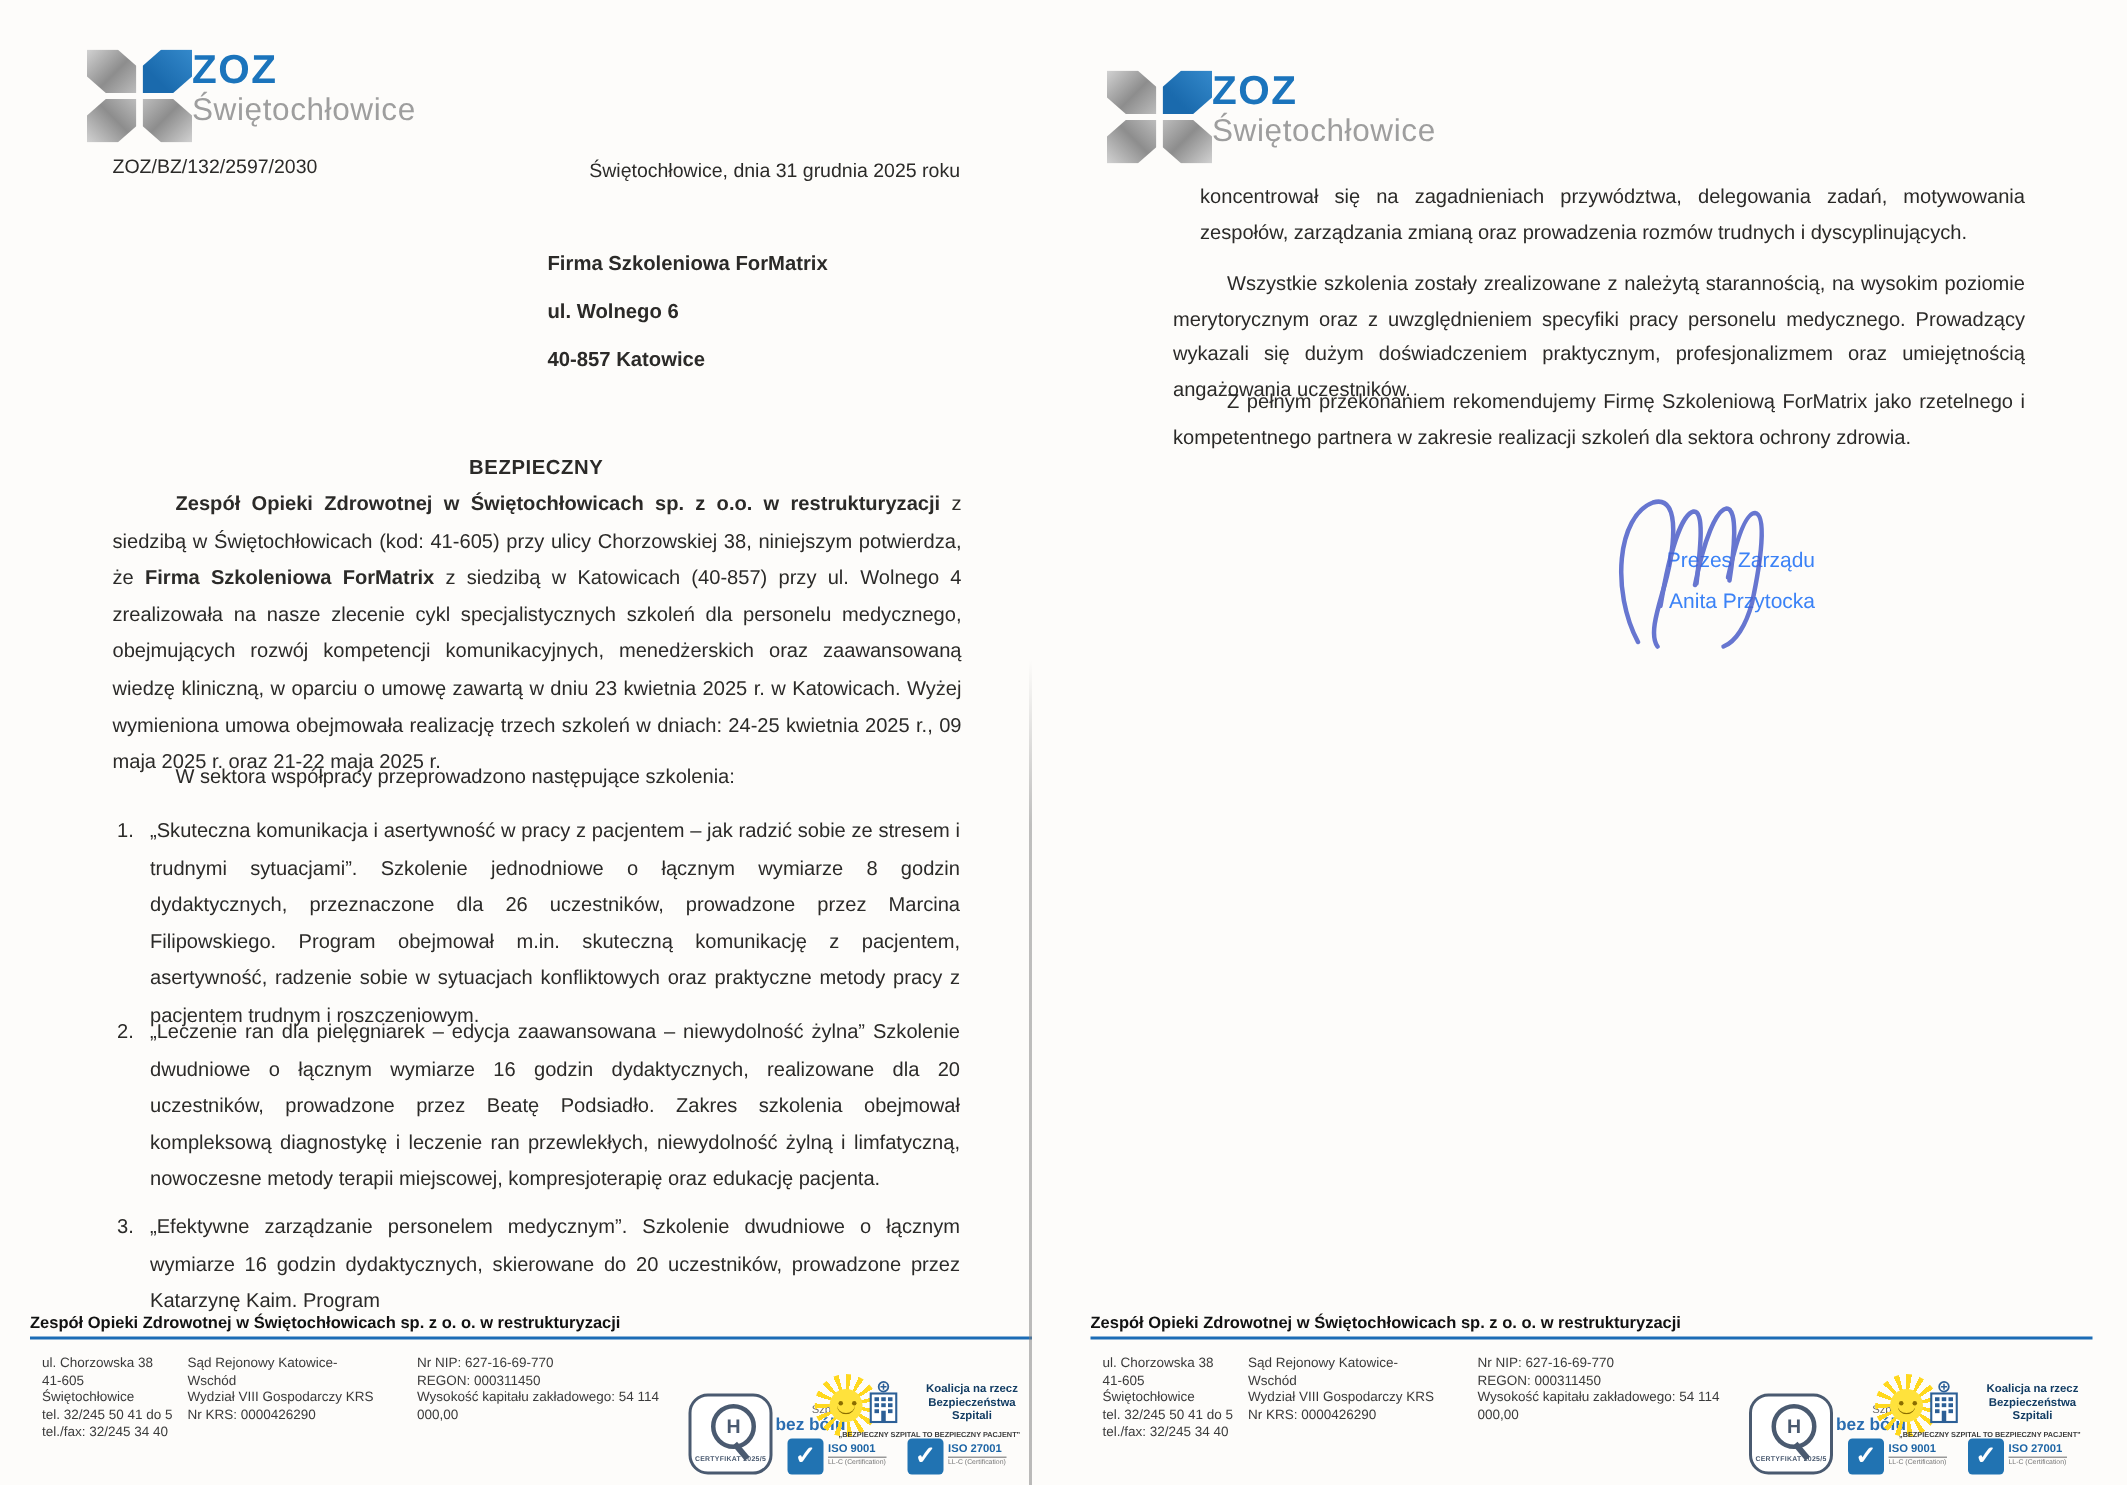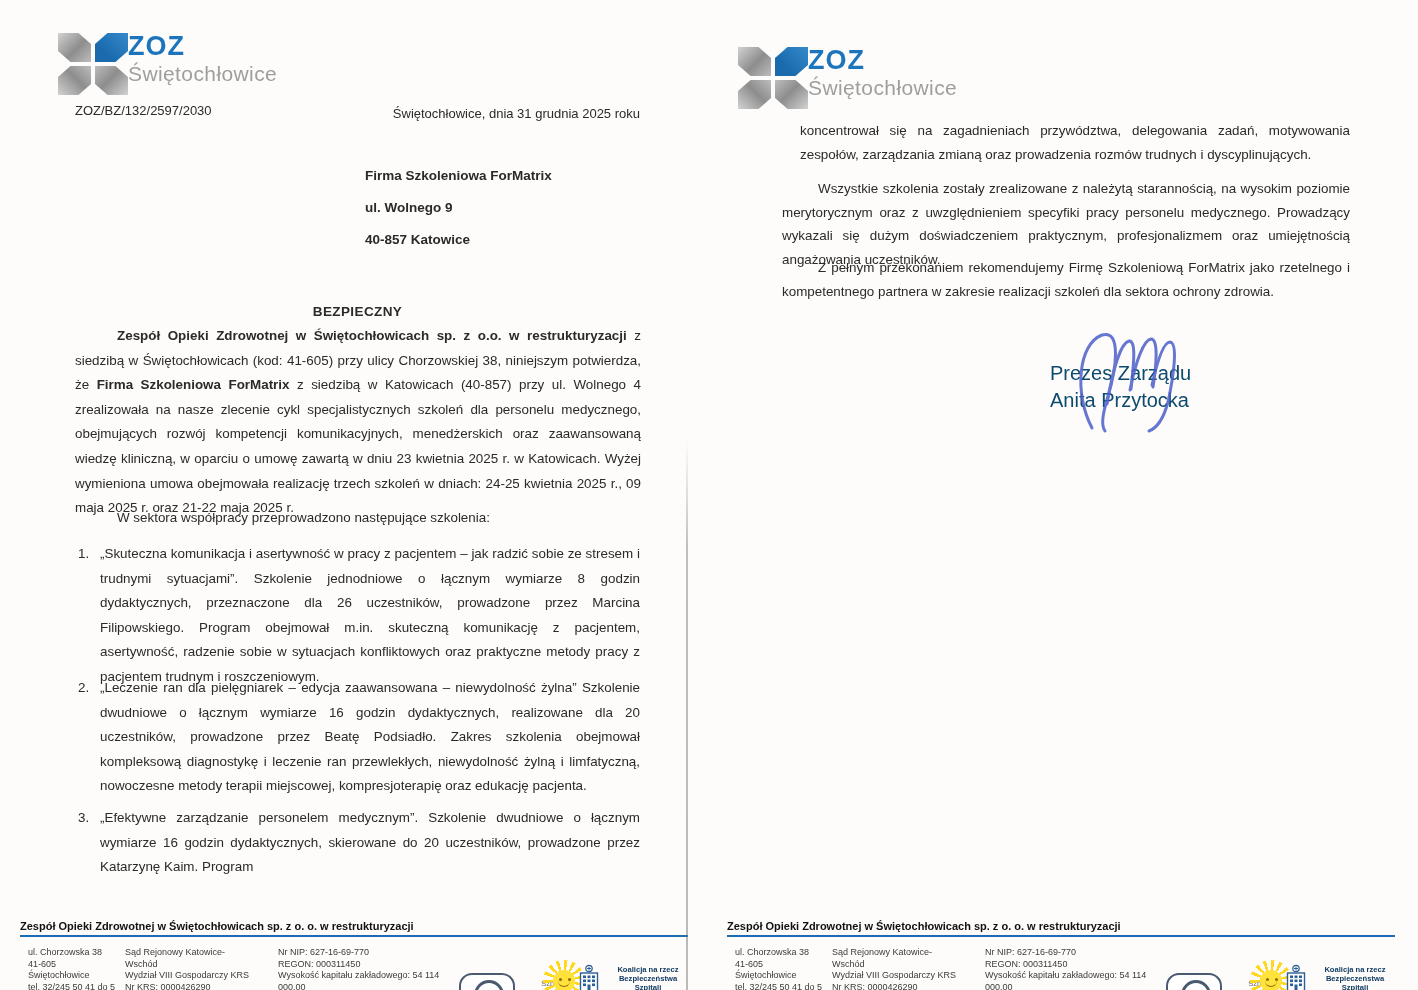--- a/index.html
+++ b/index.html
@@ -26,26 +26,26 @@
   .doc-title{font-size:13.5px;font-weight:bold;text-align:center;letter-spacing:.4px;}
   .para{font-size:13.4px;line-height:24.6px;text-align:justify;}
   .indent{text-indent:42px;}
   .list-item{position:absolute;width:562px;padding-left:22px;box-sizing:border-box;
              font-size:13.4px;line-height:24.6px;text-align:justify;}
   .list-item .num{position:absolute;left:0;top:0;text-indent:0;}
   .r-para{font-size:13.4px;line-height:23.6px;text-align:justify;}
   .r-indent{text-indent:36px;}
 
   
-  .sig-block{position:absolute;text-align:left;font-size:20px;color:#0c4a6e;line-height:27px;}
+  .sig-block{position:absolute;text-align:right;font-size:14px;color:#3b82f6;line-height:27px;}
   .sig-svg{position:absolute;pointer-events:none;}
 
   
   .pfooter{position:absolute;width:668px;top:876px;}
-  .f-head{font-size:11px;font-weight:bold;color:#111;margin-top:44px;}
+  .f-head{font-size:11px;font-weight:bold;color:#111;}
   .f-rule{margin-top:3px;border-top:2px solid #1c6cb5;}
   .f-cols{position:relative;margin-top:10px;font-size:9px;line-height:11.5px;color:#3a3a3a;height:60px;}
   .f-col{position:absolute;top:0;}
   .f-col.c1{left:8px;width:100px;}
   .f-col.c2{left:105px;width:150px;}
   .f-col.c3{left:242px;width:180px;margin-left:16px;}
 
   
   .f-badges{position:absolute;left:437px;top:18px;width:235px;height:80px;}
   .q-badge{position:absolute;left:2px;top:8px;width:56px;height:54px;border:2.5px solid #4a5a70;
@@ -101,21 +101,21 @@
         <div class="logo-zoz">ZOZ</div>
         <div class="logo-city">Świętochłowice</div>
       </div>
     </div>
 
     <div class="abs refno" style="left:75px;top:103px;">ZOZ/BZ/132/2597/2030</div>
     <div class="abs dateline" style="left:340px;top:106px;width:300px;">Świętochłowice, dnia 31 grudnia 2025 roku</div>
 
     <div class="abs recipient" style="left:365px;top:160px;">
       <div>Firma Szkoleniowa ForMatrix</div>
-      <div>ul. Wolnego 9</div>
+      <div>ul. Wolnego 6</div>
       <div>40-857 Katowice</div>
     </div>
 
     <div class="abs doc-title" style="left:75px;top:304px;width:565px;">BEZPIECZNY</div>
 
     <p class="abs para indent" style="left:75px;top:324px;width:566px;margin:0;"><b>Zespół Opieki Zdrowotnej w Świętochłowicach sp. z o.o. w restrukturyzacji</b><span> z siedzibą w Świętochłowicach (kod: 41-605) przy ulicy Chorzowskiej 38, niniejszym potwierdza, że </span><b>Firma Szkoleniowa ForMatrix</b><span> z siedzibą w Katowicach (40-857) przy ul. Wolnego 4 zrealizowała na nasze zlecenie cykl specjalistycznych szkoleń dla personelu medycznego, obejmujących rozwój kompetencji komunikacyjnych, menedżerskich oraz zaawansowaną wiedzę kliniczną, w oparciu o umowę zawartą w dniu 23 kwietnia 2025 r. w Katowicach. Wyżej wymieniona umowa obejmowała realizację trzech szkoleń w dniach: 24-25 kwietnia 2025 r., 09 maja 2025 r. oraz 21-22 maja 2025 r.</span></p>
 
     <div class="abs para indent" style="left:75px;top:506px;width:566px;">W sektora współpracy przeprowadzono następujące szkolenia:</div>
 
     <div class="list-item" style="left:78px;top:542px;">

